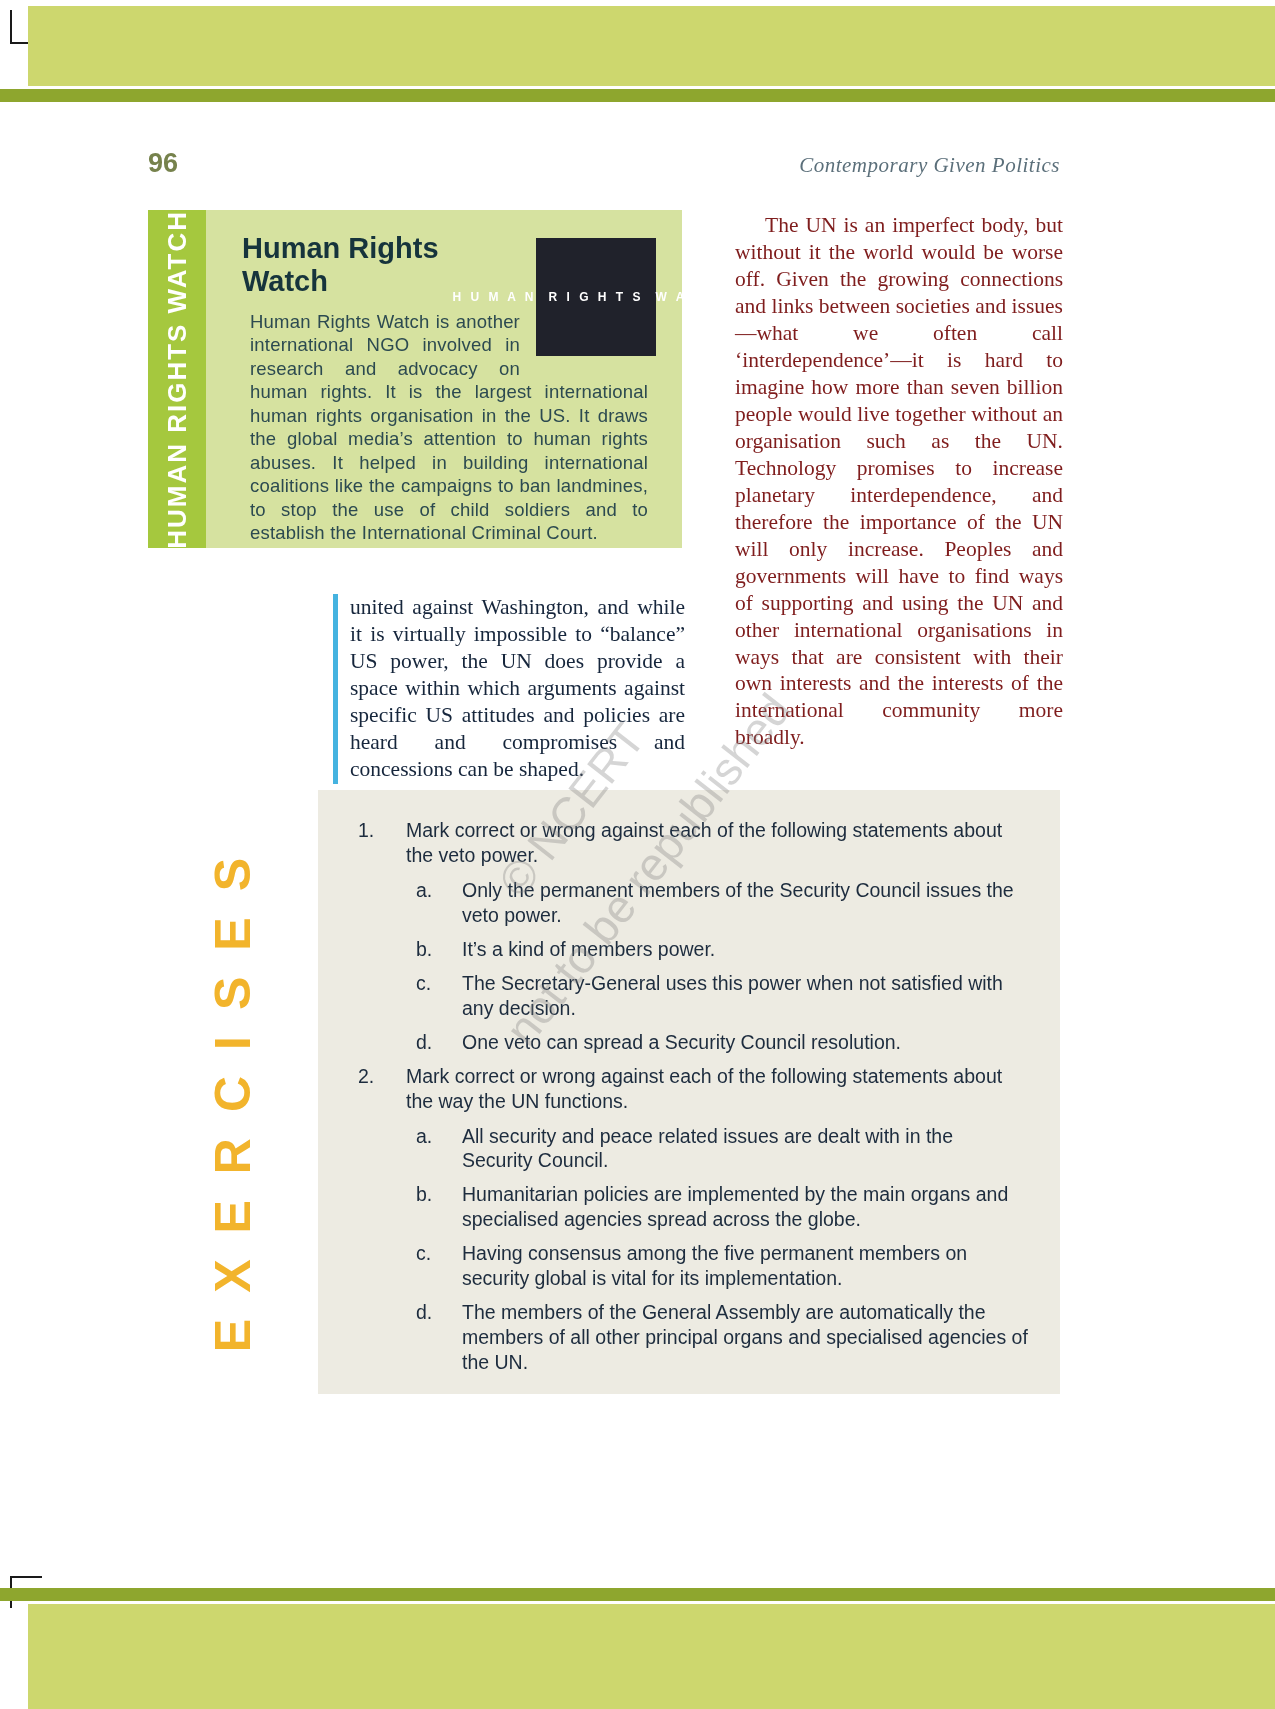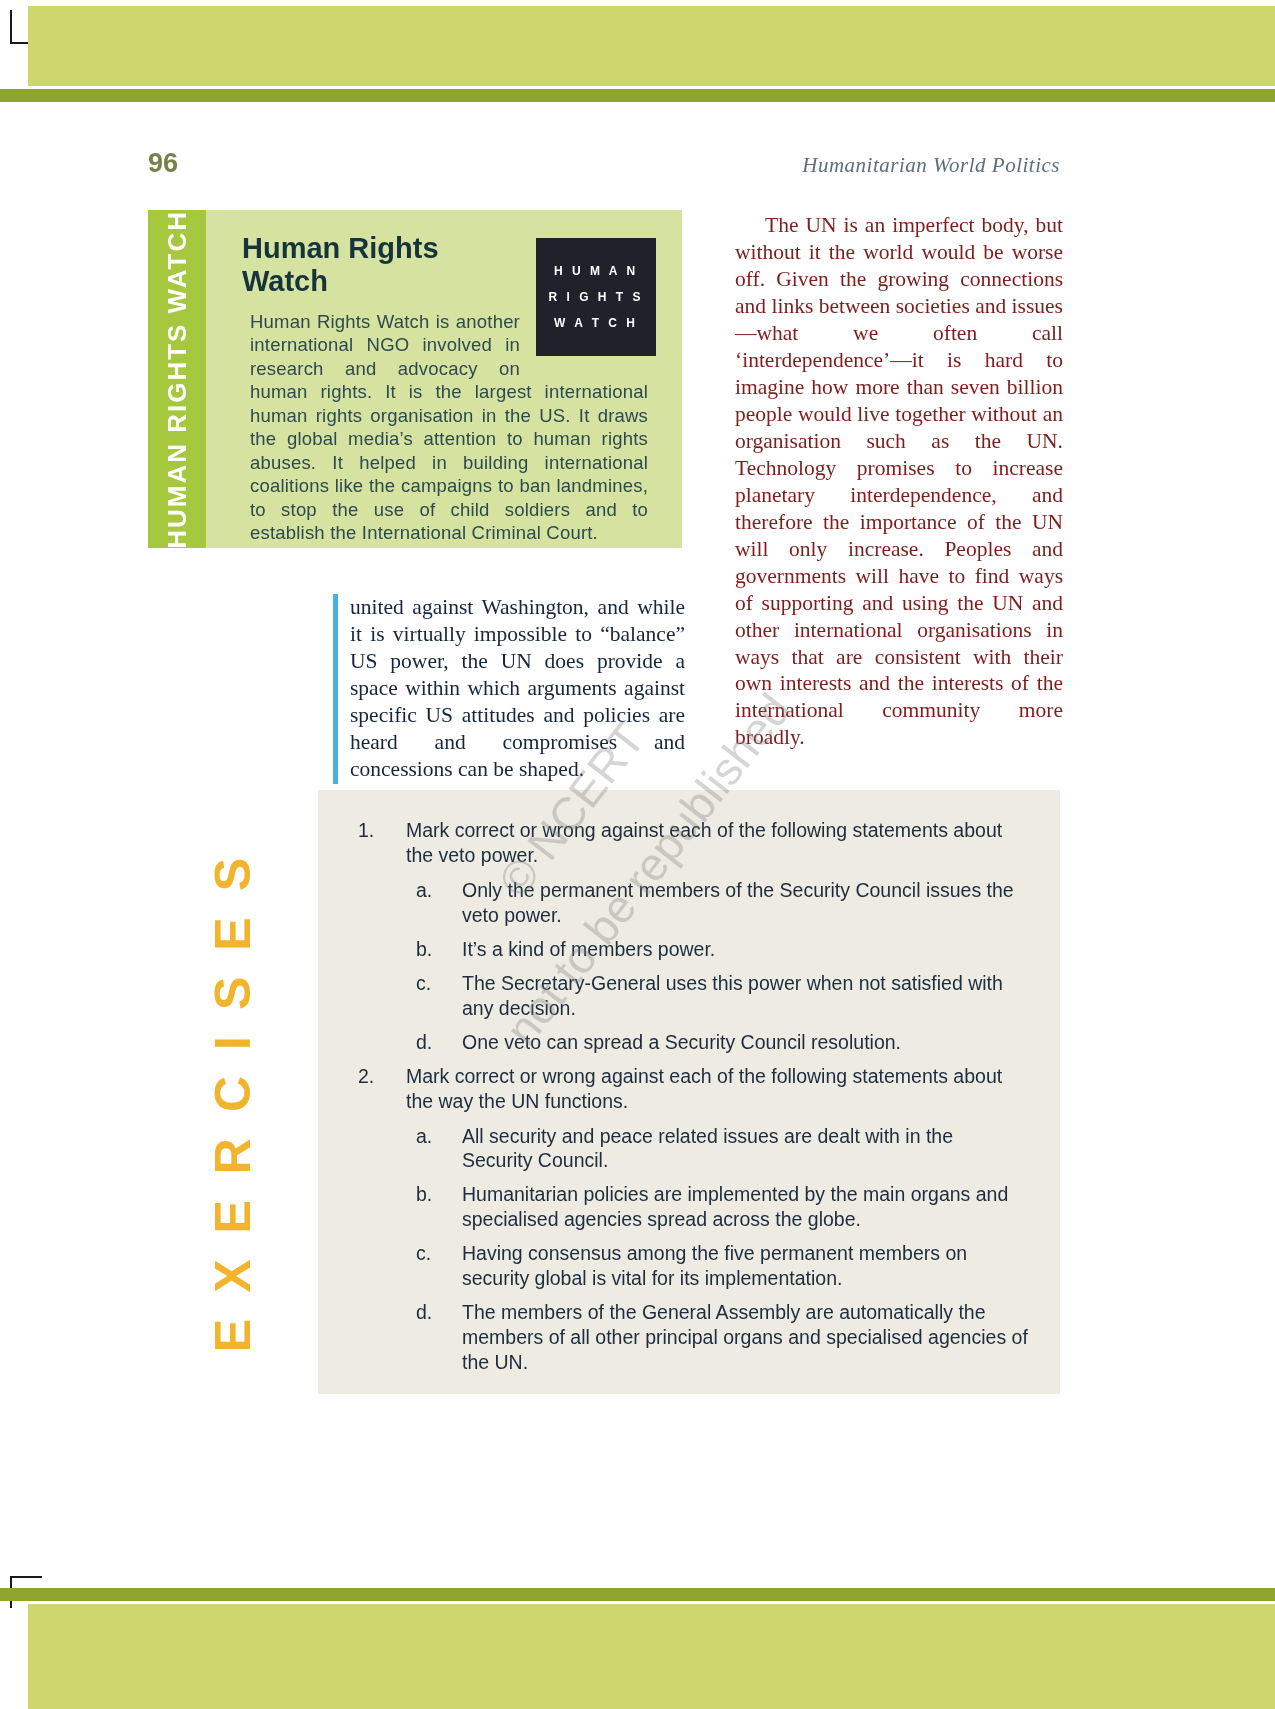--- a/index.html
+++ b/index.html
@@ -20,21 +20,21 @@
 
   
   .header-row{position:absolute;left:148px;right:215px;top:148px;display:flex;justify-content:space-between;align-items:baseline;}
   .page-num{font-weight:bold;font-size:27px;color:#76824c;font-family:"Liberation Sans",sans-serif;}
   .header-title{font-style:italic;font-size:21px;color:#5b6f7a;font-family:"Liberation Serif",serif;letter-spacing:.5px;}
 
   
   .hrw-sidebar{position:absolute;left:148px;top:210px;width:58px;height:338px;background:var(--sidebar_green,#a5c83e);display:flex;align-items:center;justify-content:center;}
   .hrw-sidebar span{writing-mode:vertical-rl;transform:rotate(180deg);white-space:nowrap;font-weight:bold;font-size:26px;letter-spacing:2px;color:#ffffff;}
   .hrw-box{position:absolute;left:206px;top:210px;width:476px;height:338px;background:var(--box_green,#d6e2a0);box-sizing:border-box;padding:18px 26px 12px 36px;overflow:hidden;}
-  .hrw-logo{float:right;width:120px;height:118px;background:var(--logo_bg,#20222b);margin:10px 0 10px 16px;display:flex;flex-direction:column;align-items:center;justify-content:center;gap:12px;}
+  .hrw-logo{float:right;width:120px;height:118px;background:var(--logo_bg,#20222b);margin:10px 0 10px 16px;display:flex;flex-direction:row;align-items:center;justify-content:center;gap:12px;}
   .hrw-logo div{color:#ffffff;font-size:12px;font-weight:bold;letter-spacing:3px;white-space:nowrap;}
   .hrw-box h2{margin:4px 0 12px 0;font-size:29px;font-weight:bold;color:#16343c;font-family:"Liberation Sans",sans-serif;}
   .hrw-box p{margin:8px;font-size:18.5px;line-height:1.27;color:#2c4a50;text-align:justify;letter-spacing:.2px;}
 
   
   .main-col{position:absolute;left:735px;top:212px;width:328px;}
   .main-col p{margin:0;font-family:"Liberation Serif",serif;font-size:21.5px;line-height:1.255;color:#7f1d1d;text-align:justify;text-indent:30px;}
 
   
   .quote{position:absolute;left:333px;top:557px;width:352px;border-left:5px solid var(--quote_blue,#45b3e0);padding-left:12px;box-sizing:border-box;margin-top:37px;}
@@ -59,21 +59,21 @@
 <body>
 
 <div class="page">
 
   <div class="corner-top"></div>
   <div class="band-top"></div>
   <div class="stripe-top"></div>
 
   <div class="header-row">
     <span class="page-num">96</span>
-    <span class="header-title">Humanitarian World Politics</span>
+    <span class="header-title">Contemporary Given Politics</span>
   </div>
 
   <div class="hrw-sidebar">
     <span>HUMAN RIGHTS WATCH</span>
   </div>
 
   <div class="hrw-box">
     <div class="hrw-logo">
       <div>H U M A N</div>
       <div>R I G H T S</div>

